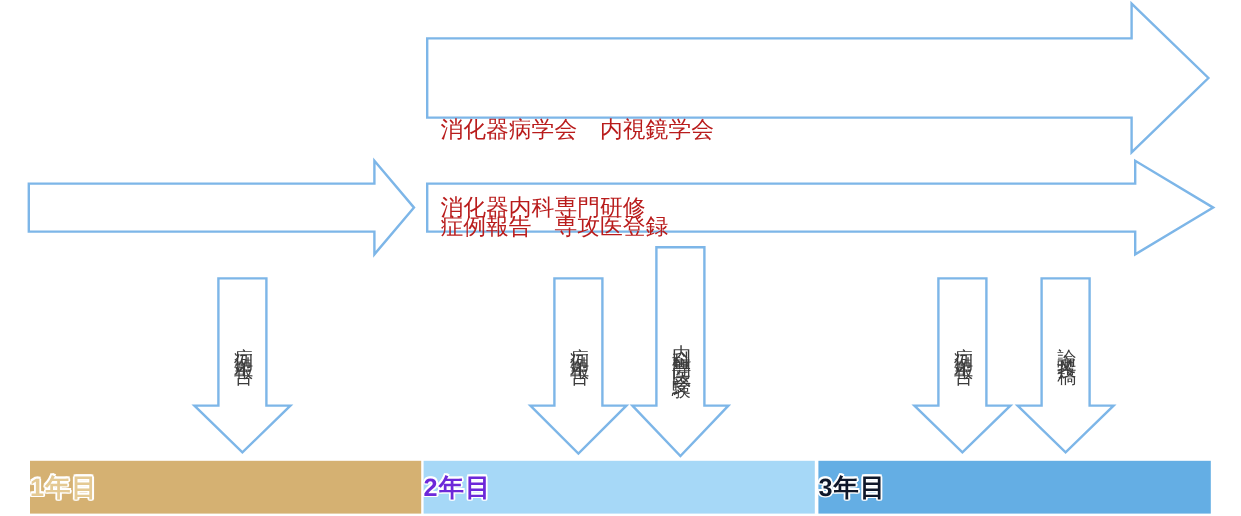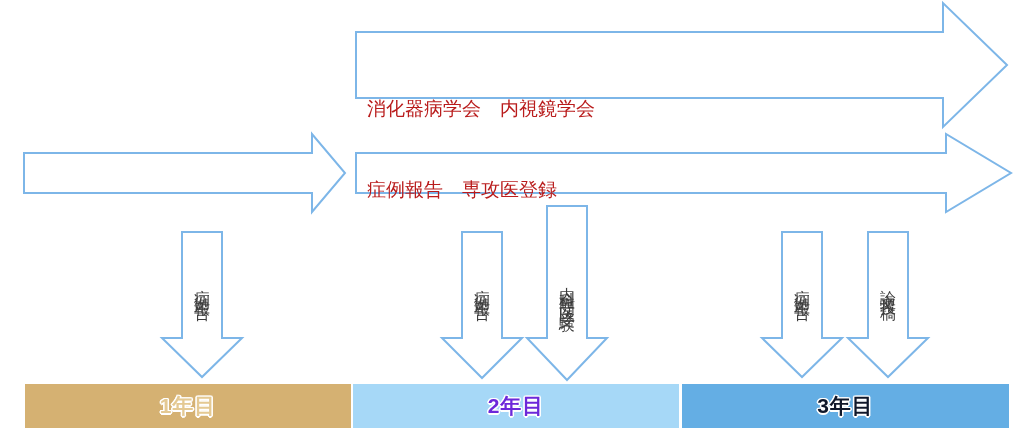--- a/index.html
+++ b/index.html
@@ -65,21 +65,21 @@
     top: 384px;
     width: 1034px;
     height: 44px;
   }
   .band {
     position: absolute;
     top: 0;
     height: 44px;
     display: flex;
     align-items: center;
-    justify-content: center;
+    justify-content: flex-start;
   }
   .band-1 { left: 25px;  width: 326px; background: #d5b172; }
   .band-2 { left: 353px; width: 326px; background: #a6d8f7; }
   .band-3 { left: 682px; width: 327px; background: #64aee4; }
   .band-label {
     font-size: 21px;
     font-weight: bold;
     letter-spacing: 1px;
     text-shadow:
       -1.5px 0 0 #ffffff, 1.5px 0 0 #ffffff,
@@ -108,20 +108,21 @@
       <polygon points="868,232 908,232 908,338 928,338 888,377 848,338 868,338"></polygon>
     </g>
   </svg>
 
   <div class="label society-text">
     <div>消化器病学会　内視鏡学会</div>
     <div>症例報告　専攻医登録</div>
   </div>
 
 
+  <div class="label h-arrow-label specialty-label">消化器内科専門研修</div>
 
   <div class="v-label vl-a">
     <span>症例報告</span>
   </div>
   <div class="v-label vl-b">
     <span>症例報告</span>
   </div>
   <div class="v-label vl-c">
     <span>内科専門医受験</span>
   </div>

